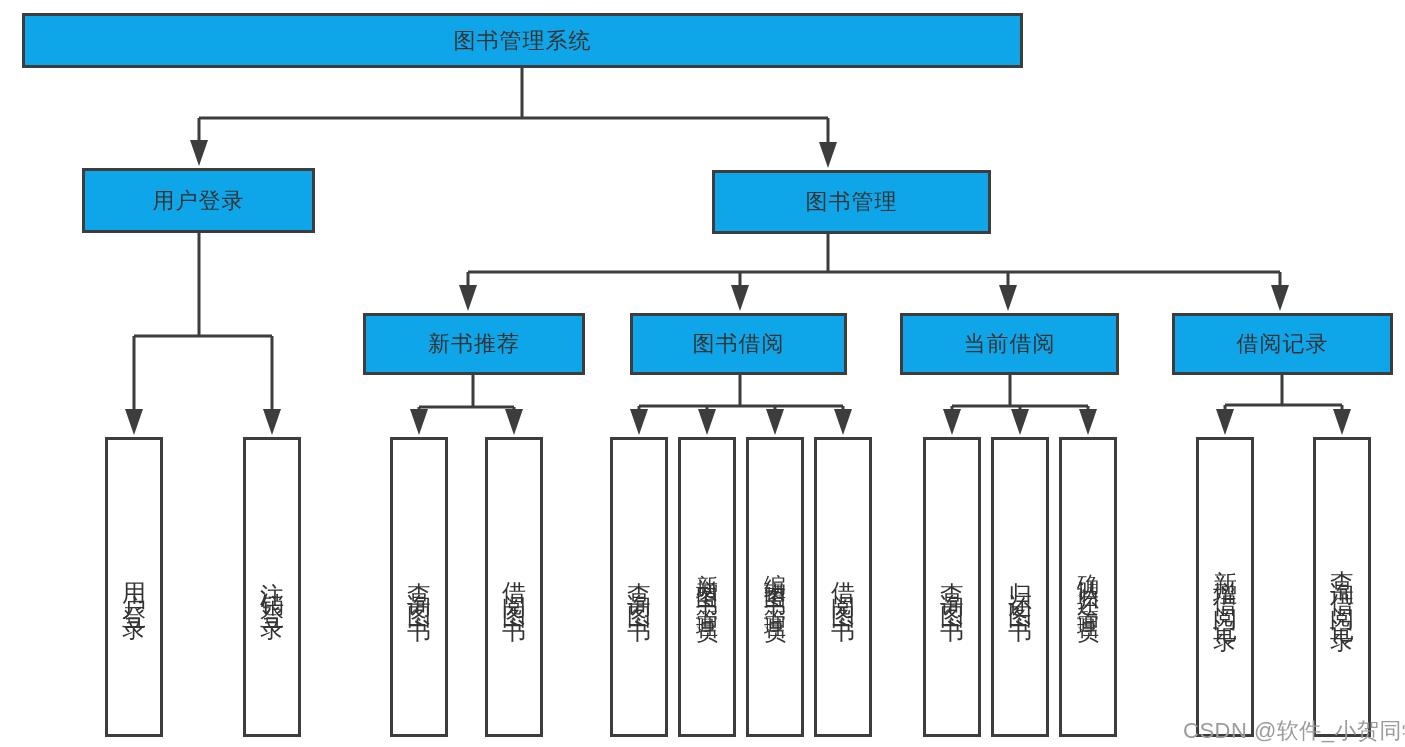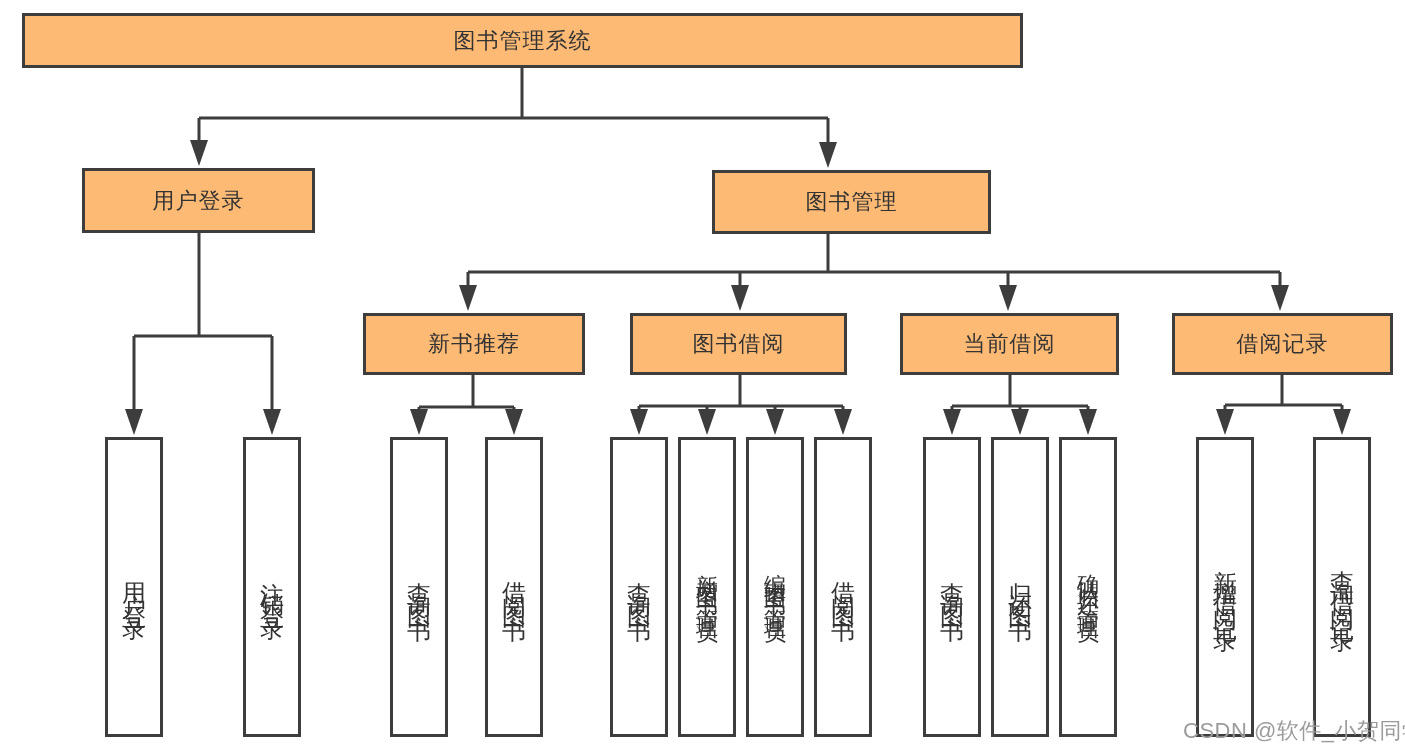--- a/index.html
+++ b/index.html
@@ -4,21 +4,21 @@
 <style>
   html,body{margin:0;padding:0;background:#ffffff;}
   .canvas{
     position:relative;width:1405px;height:747px;background:#ffffff;
     font-family:"Liberation Sans","DejaVu Sans",sans-serif;overflow:hidden;
   }
   .connectors{position:absolute;left:0;top:0;width:1405px;height:747px;}
   .connectors path.line{fill:none;stroke:#3d3d3d;stroke-width:3;}
   .connectors path.head{fill:#3d3d3d;stroke:none;}
   .hbox{
-    position:absolute;box-sizing:border-box;background:#fdba74;
+    position:absolute;box-sizing:border-box;background:#0ea5e9;
     border:3px solid #3d3d3d;display:flex;align-items:center;justify-content:center;
     font-size:22px;color:#333333;letter-spacing:1px;white-space:nowrap;
   }
   .vbox{
     position:absolute;box-sizing:border-box;background:#ffffff;
     border:3px solid #3d3d3d;display:flex;align-items:center;justify-content:center;
     top:437px;width:58px;height:300px;
   }
   .vbox span{
     writing-mode:vertical-rl;text-orientation:mixed;

